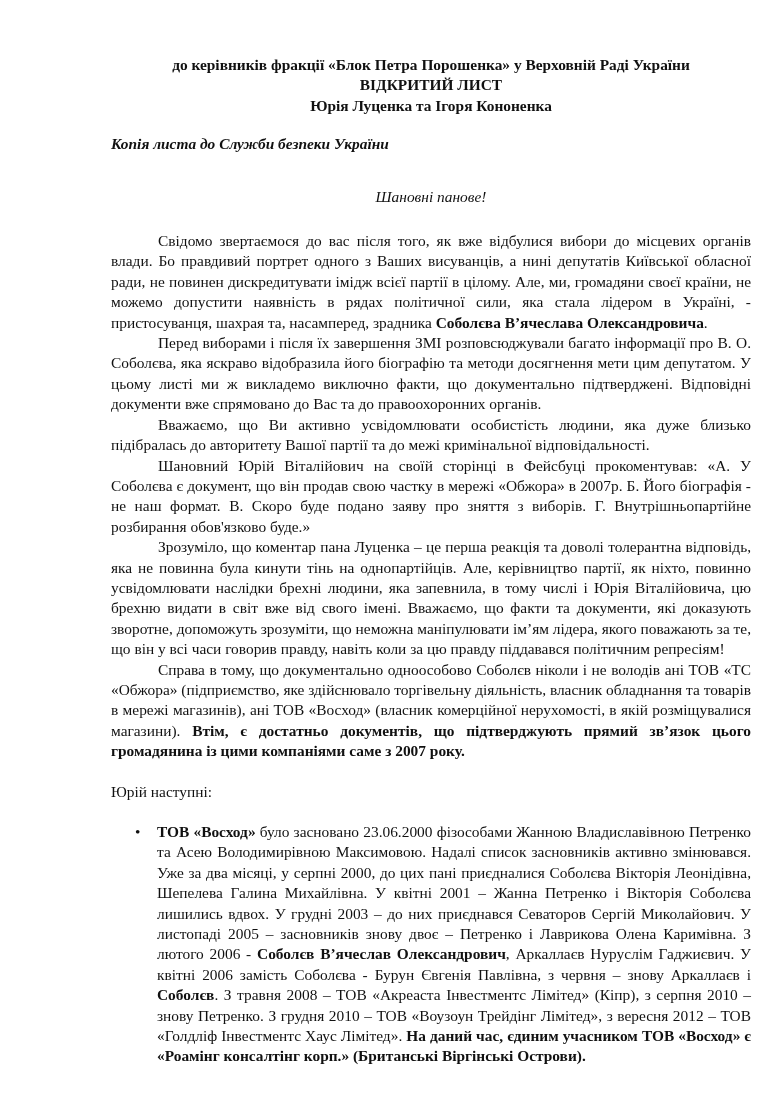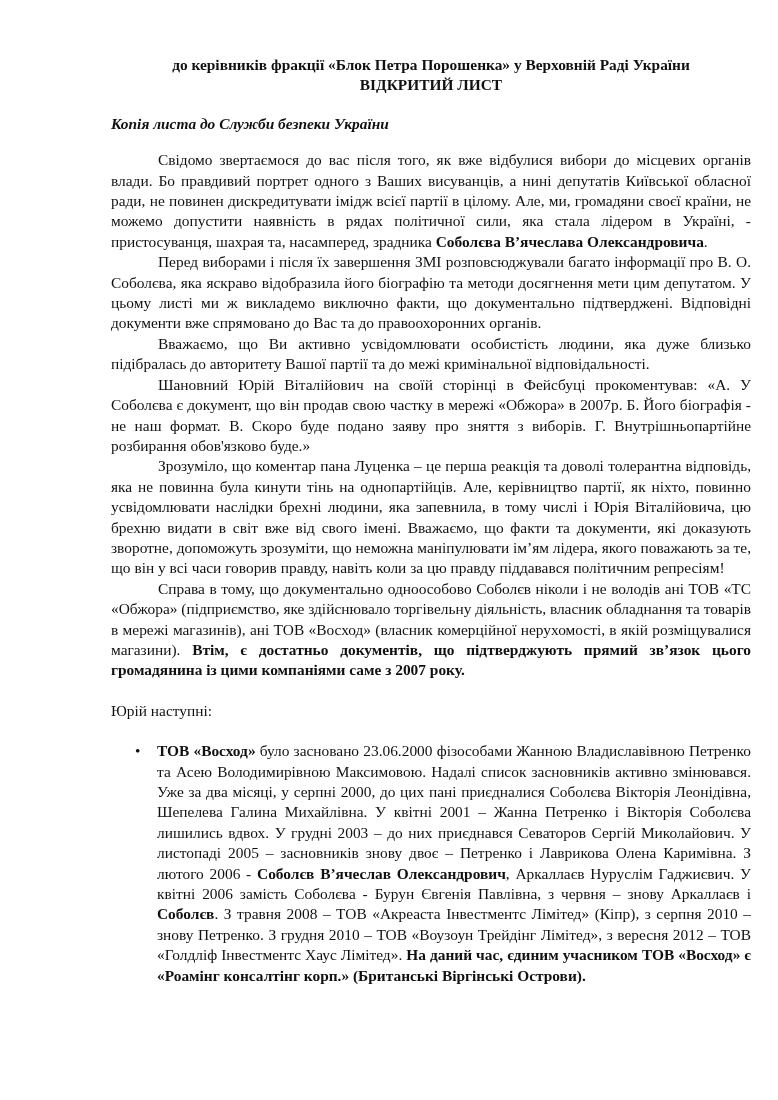--- a/index.html
+++ b/index.html
@@ -8,37 +8,39 @@
     font-family: "Liberation Serif", serif; color: #111;
     font-size: 15.4px; line-height: 20.4px;
   }
   .page { position: absolute; left: 111px; top: 55px; width: 640px; }
   .center { text-align: center; }
   .title { font-weight: bold; margin: 0; }
   .copy { text-align: left; font-weight: bold; font-style: italic; margin-top: 18px; }
   .greeting { text-align: center; font-style: italic; margin-top: 32px; }
   p { margin: 0; text-align: justify; }
   .para { text-indent: 47px; }
-  .first { margin-top: 16px; }
+  .first { margin-top: 24px; }
   .facts { margin-top: 20px; }
   ul { margin: 20px 0 0 0; padding: 0 0 0 46px; list-style: none; }
   li { position: relative; text-align: justify; }
   .bullet { position: absolute; left: -22px; top: 0; }
   b { font-weight: bold; }
 </style>
 </head>
 <body>
 
 <div class="page">
   <div class="center">
     <p class="title center">до керівників фракції «Блок Петра Порошенка» у Верховній Раді України</p>
     <p class="title center">ВІДКРИТИЙ ЛИСТ</p>
+    <p class="title center">Юрія Луценка та Ігоря Кононенка</p>
   </div>
   <p class="copy">Копія листа до Служби безпеки України</p>
 
+  <p class="greeting">Шановні панове!</p>
 
   <p class="para first"><span>Свідомо звертаємося до вас після того, як вже відбулися вибори до місцевих органів влади. Бо правдивий портрет одного з Ваших висуванців, а нині депутатів Київської обласної ради, не повинен дискредитувати імідж всієї партії в цілому. Але, ми, громадяни своєї країни, не можемо допустити наявність в рядах політичної сили, яка стала лідером в Україні, - пристосуванця, шахрая та, насамперед, зрадника </span><b>Соболєва В’ячеслава Олександровича</b><span>.</span></p>
   <p class="para">Перед виборами і після їх завершення ЗМІ розповсюджували багато інформації про В. О. Соболєва, яка яскраво відобразила його біографію та методи досягнення мети цим депутатом. У цьому листі ми ж викладемо виключно факти, що документально підтверджені. Відповідні документи вже спрямовано до Вас та до правоохоронних органів.</p>
   <p class="para">Вважаємо, що Ви активно усвідомлювати особистість людини, яка дуже близько підібралась до авторитету Вашої партії та до межі кримінальної відповідальності.</p>
   <p class="para">Шановний Юрій Віталійович на своїй сторінці в Фейсбуці прокоментував: «А. У Соболєва є документ, що він продав свою частку в мережі «Обжора» в 2007р. Б. Його біографія - не наш формат. В. Скоро буде подано заяву про зняття з виборів. Г. Внутрішньопартійне розбирання обов'язково буде.»</p>
   <p class="para">Зрозуміло, що коментар пана Луценка – це перша реакція та доволі толерантна відповідь, яка не повинна була кинути тінь на однопартійців. Але, керівництво партії, як ніхто, повинно усвідомлювати наслідки брехні людини, яка запевнила, в тому числі і Юрія Віталійовича, цю брехню видати в світ вже від свого імені. Вважаємо, що факти та документи, які доказують зворотне, допоможуть зрозуміти, що неможна маніпулювати ім’ям лідера, якого поважають за те, що він у всі часи говорив правду, навіть коли за цю правду піддавався політичним репресіям!</p>
   <p class="para"><span>Справа в тому, що документально одноособово Соболєв ніколи і не володів ані ТОВ «ТС «Обжора» (підприємство, яке здійснювало торгівельну діяльність, власник обладнання та товарів в мережі магазинів), ані ТОВ «Восход» (власник комерційної нерухомості, в якій розміщувалися магазини). </span><b>Втім, є достатньо документів, що підтверджують прямий зв’язок цього громадянина із цими компаніями саме з 2007 року.</b></p>
 
   <p class="facts">Юрій наступні:</p>
 

